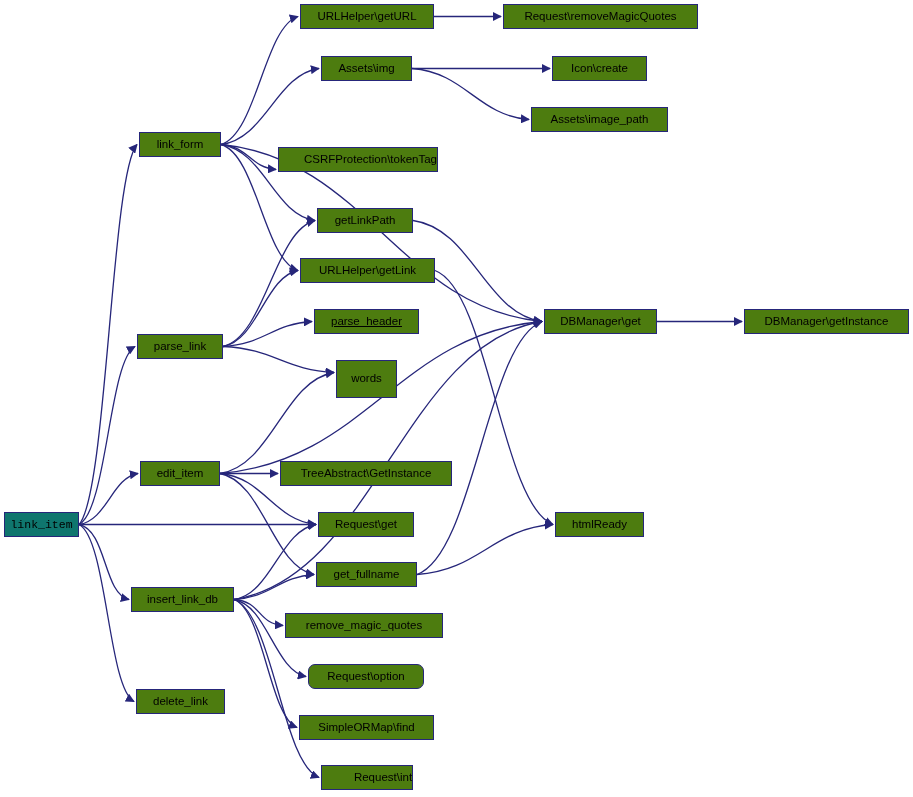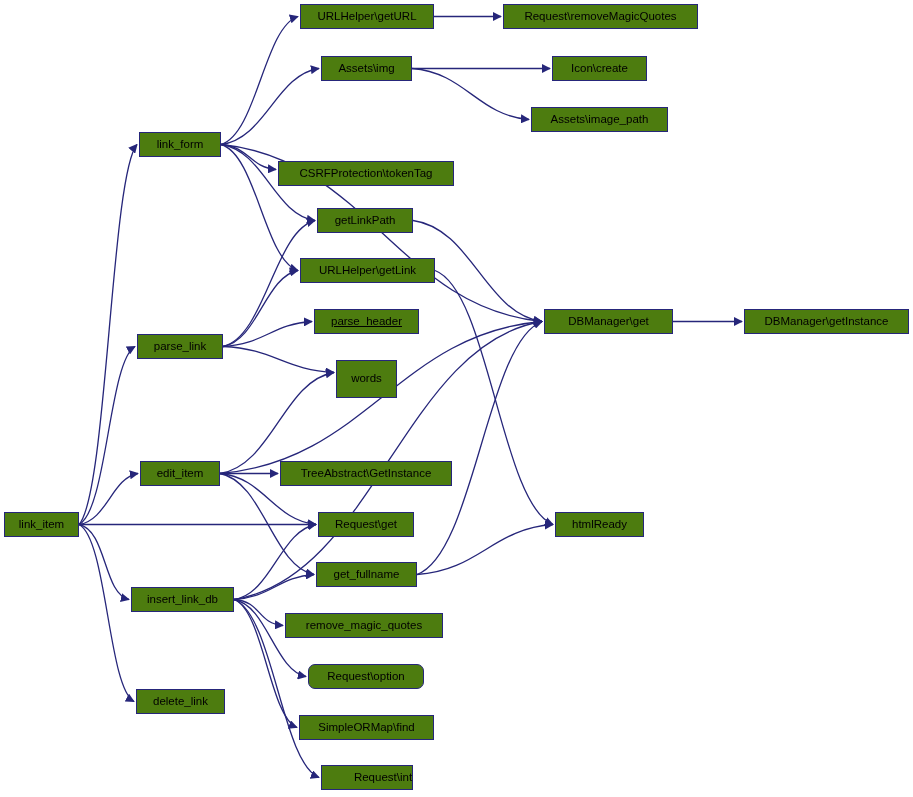--- a/index.html
+++ b/index.html
@@ -33,22 +33,23 @@
     font-size: 11.5px;
     font-family: "Liberation Sans", sans-serif;
     display: flex;
     align-items: center;
     justify-content: center;
     white-space: nowrap;
     line-height: 1;
     cursor: pointer;
   }
   .node.root {
-    background: #4d7c0f;
+    background: #0f766e;
     border-color: #26267a;
+    font-family: Liberation Mono, monospace;
   }
 </style>
 </head>
 <body>
 
 <div id="canvas">
 
   <svg id="graph-svg" viewBox="0 0 913 797">
     <defs>
       <marker id="arrow" viewBox="0 0 10 10" refX="9" refY="5" markerWidth="7" markerHeight="7" orient="auto-start-reverse">
@@ -113,21 +114,21 @@
       </div>
       <div class="node" style="left: 136px; top: 689px; width: 89px; height: 25px;">
         <span>delete_link</span>
       </div>
       <div class="node" style="left: 300px; top: 4px; width: 134px; height: 25px;">
         <span>URLHelper\getURL</span>
       </div>
       <div class="node" style="left: 321px; top: 56px; width: 91px; height: 25px;">
         <span>Assets\img</span>
       </div>
-      <div class="node" style="left: 278px; top: 161px; width: 176px; height: 25px;">
+      <div class="node" style="left: 278px; top: 147px; width: 160px; height: 25px; justify-content: flex-end;">
         <span>CSRFProtection\tokenTag</span>
       </div>
       <div class="node" style="left: 317px; top: 208px; width: 96px; height: 25px;">
         <span>getLinkPath</span>
       </div>
       <div class="node" style="left: 300px; top: 258px; width: 135px; height: 25px;">
         <span>URLHelper\getLink</span>
       </div>
       <div class="node" style="left: 314px; top: 309px; width: 105px; height: 25px; text-decoration: underline;">
         <span>parse_header</span>
@@ -158,21 +159,21 @@
       </div>
       <div class="node" style="left: 503px; top: 4px; width: 195px; height: 25px;">
         <span>Request\removeMagicQuotes</span>
       </div>
       <div class="node" style="left: 552px; top: 56px; width: 95px; height: 25px;">
         <span>Icon\create</span>
       </div>
       <div class="node" style="left: 531px; top: 107px; width: 137px; height: 25px;">
         <span>Assets\image_path</span>
       </div>
-      <div class="node" style="left: 544px; top: 309px; width: 129px; height: 25px;">
+      <div class="node" style="left: 544px; top: 309px; width: 113px; height: 25px;">
         <span>DBManager\get</span>
       </div>
       <div class="node" style="left: 555px; top: 512px; width: 89px; height: 25px;">
         <span>htmlReady</span>
       </div>
       <div class="node" style="left: 744px; top: 309px; width: 165px; height: 25px;">
         <span>DBManager\getInstance</span>
       </div>
     </div>
 </div>

